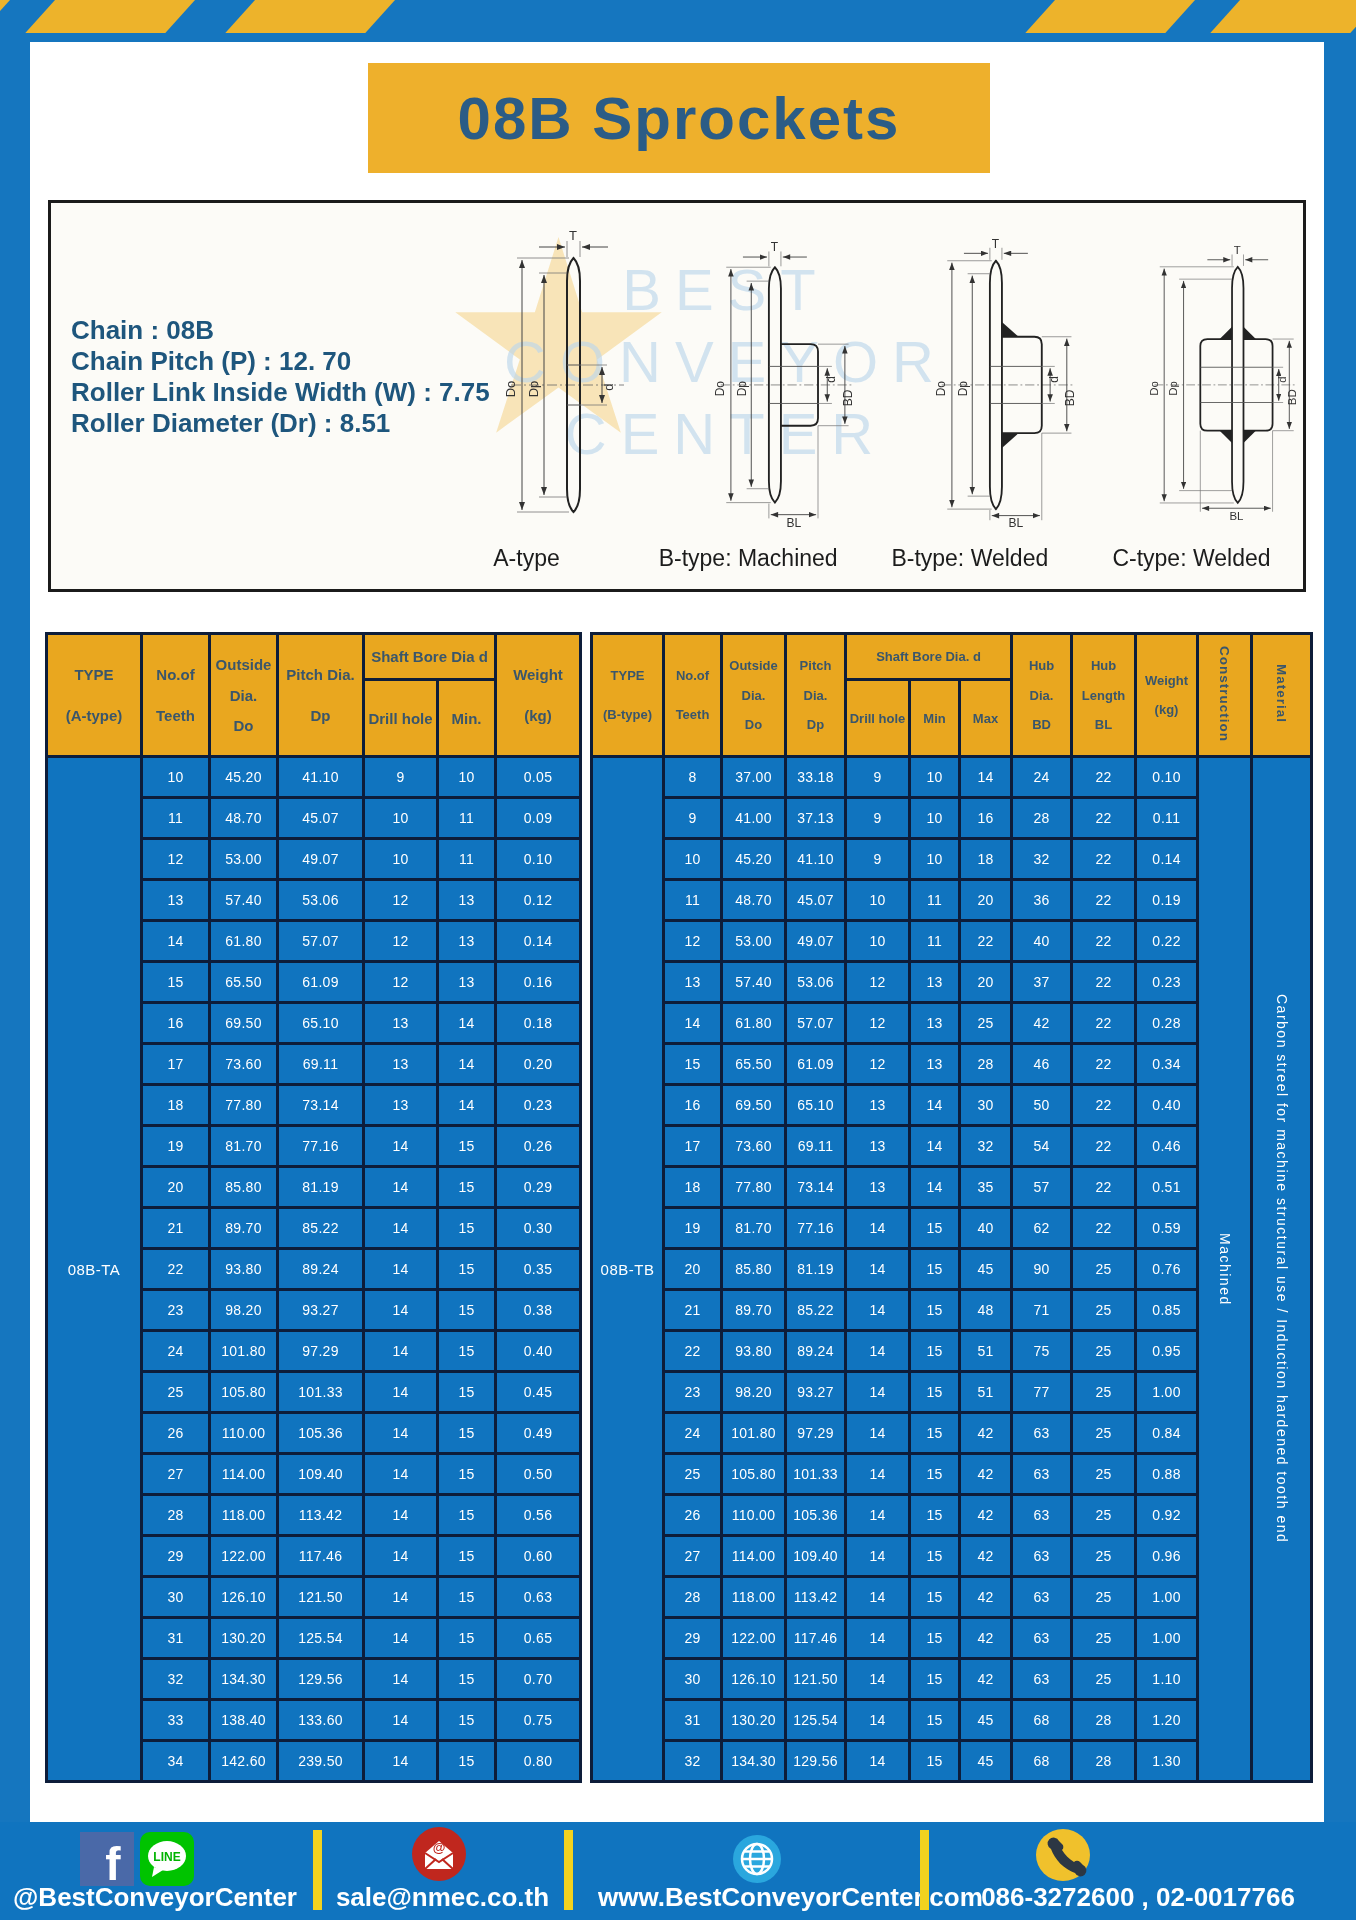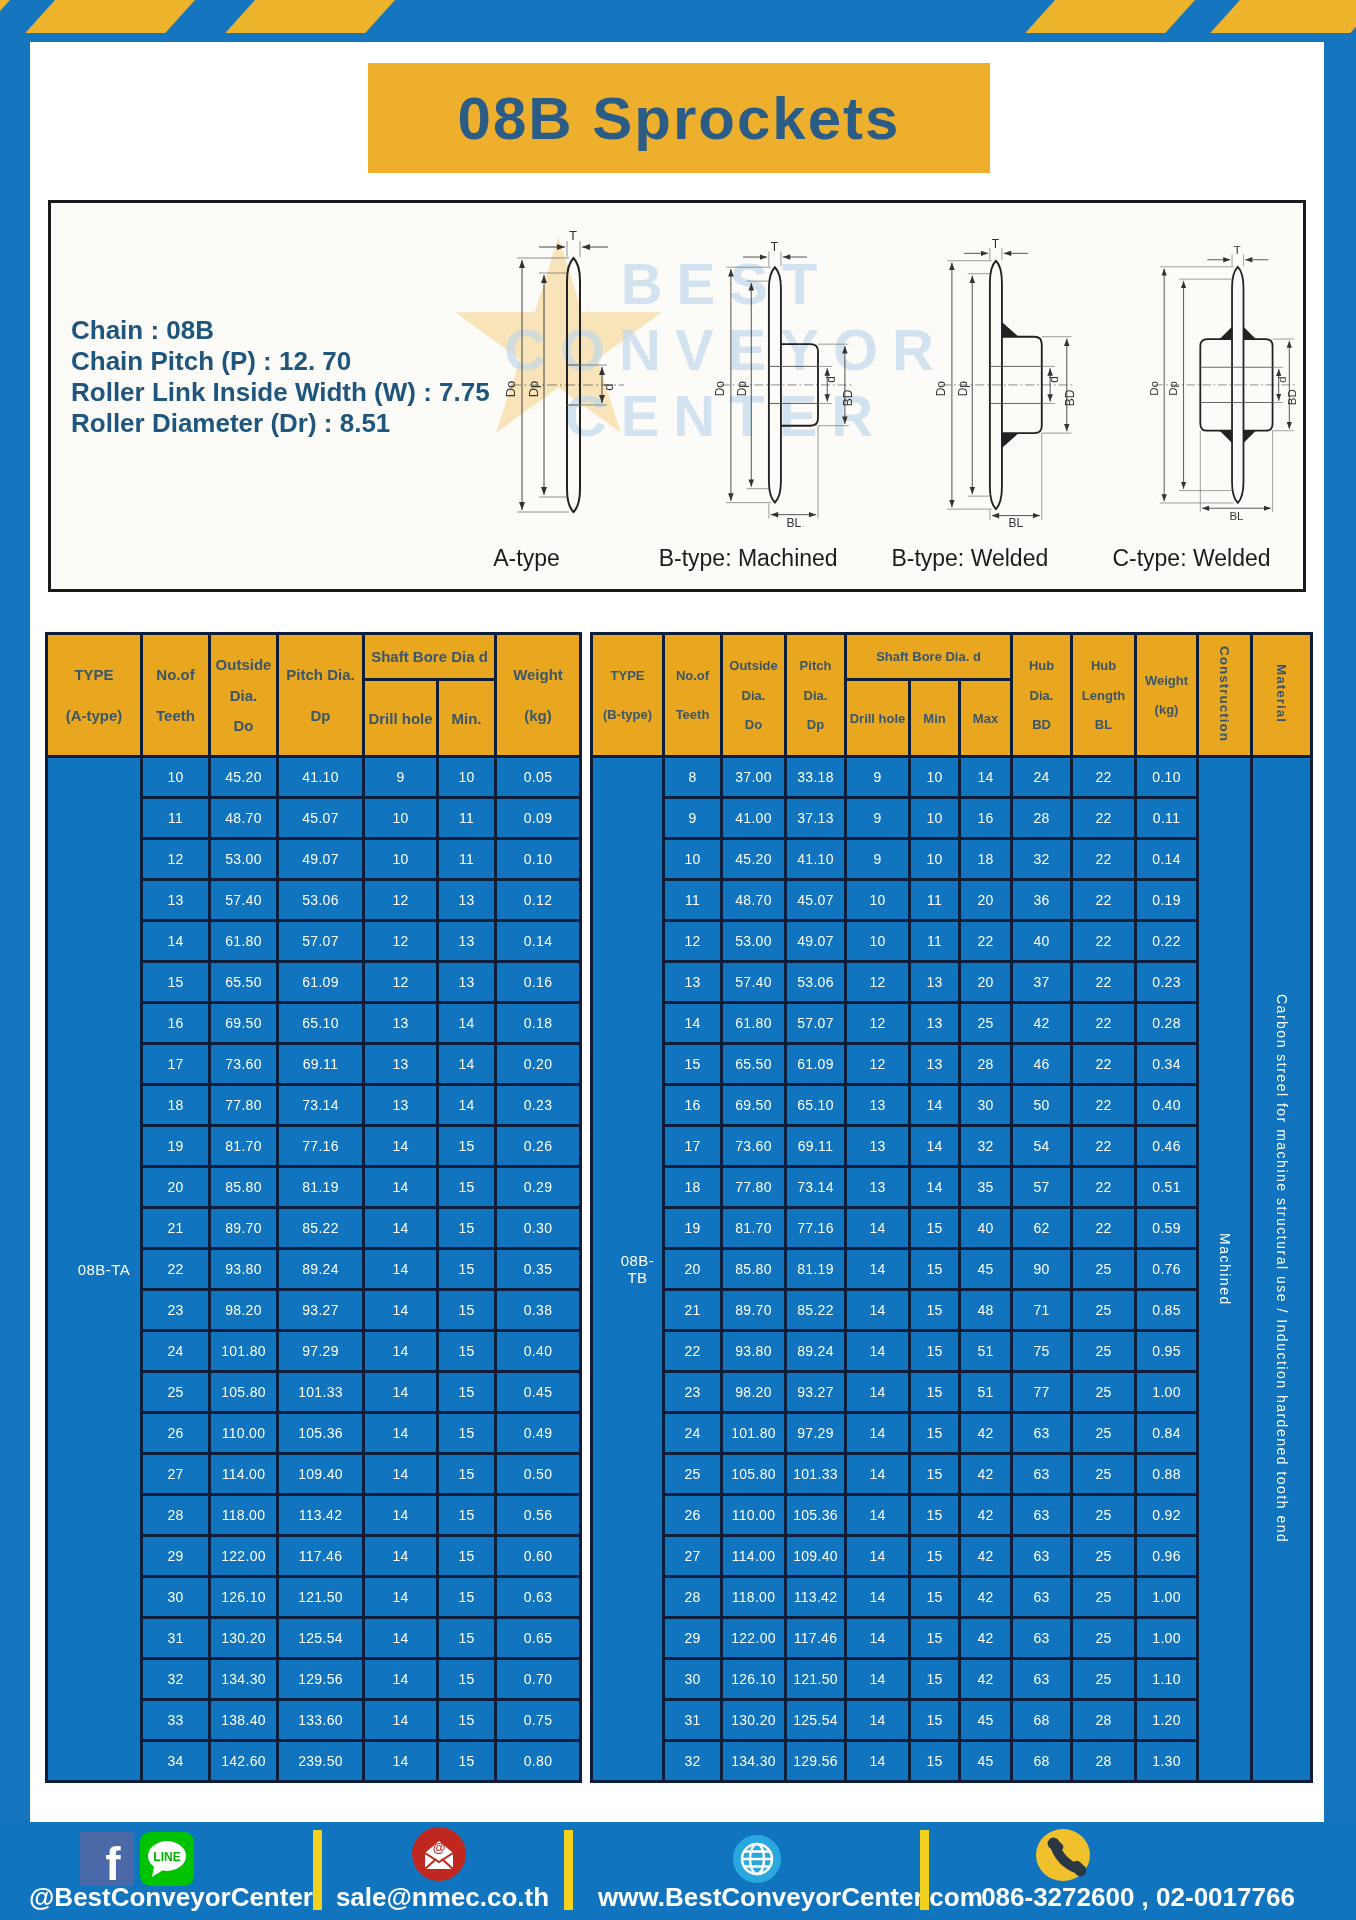--- a/index.html
+++ b/index.html
@@ -16,21 +16,21 @@
             display:flex;align-items:center;justify-content:center;z-index:3;}
   .titlebox .title{font-size:60px;font-weight:bold;color:#2b5c86;letter-spacing:2px;}
   
   .dpanel{position:absolute;left:48px;top:200px;width:1258px;height:392px;background:#fcfbf7;
           border:3px solid #1b1b1b;box-sizing:border-box;z-index:2;}
   .specs{position:absolute;left:20px;top:112px;z-index:3;}
   .spec-line{font-size:26px;font-weight:bold;color:#1e567d;line-height:31px;white-space:nowrap;}
   .wm-star{position:absolute;left:400px;top:34px;width:215px;height:215px;background:#f6dfa8;opacity:.8;z-index:0;
     clip-path:polygon(50% 0%,61% 35%,98% 35%,68% 57%,79% 91%,50% 70%,21% 91%,32% 57%,2% 35%,39% 35%);}
   .wm{position:absolute;left:330px;top:48px;width:690px;text-align:center;z-index:1;opacity:.65;}
-  .wm div{font-size:58px;font-weight:bold;color:#bdd7ec;letter-spacing:14px;line-height:66px;}
+  .wm div{font-size:58px;font-weight:normal;color:#bdd7ec;letter-spacing:14px;line-height:66px;margin-top:6px;}
   .dgs{position:absolute;left:368px;top:26px;width:880px;display:flex;justify-content:space-between;z-index:2;}
   .dg{width:215px;}
   .dg svg{display:block;width:215px;height:310px;}
   .dg-label{font-size:23px;color:#1c1c1c;text-align:center;margin-top:6px;}
   .out{fill:none;stroke:#222;stroke-width:2;}
   .thin{stroke:#555;stroke-width:1;fill:none;}
   .ext{stroke:#777;stroke-width:.8;}
   .diml{stroke:#444;stroke-width:1;}
   .cl{stroke:#666;stroke-width:.8;stroke-dasharray:10 3 2 3;}
   .wf{fill:#222;}
@@ -43,21 +43,21 @@
   th,td{border:3px solid #0d1d3a;text-align:center;vertical-align:middle;padding:0;}
   thead th{background:#e9a71f;color:#3a566b;font-weight:bold;}
   #table-a thead th{font-size:15px;}
   #table-b thead th{font-size:13px;}
   thead tr.h1{height:46px;}
   thead tr.h2{height:77px;}
   tbody tr{height:41px;}
   tbody td{background:#1074bf;color:#fff;font-size:14px;letter-spacing:.3px;}
   .hsplit{display:flex;flex-direction:column;justify-content:space-evenly;min-height:104px;align-items:center;}
   .hsplit2{display:flex;flex-direction:column;justify-content:space-evenly;min-height:70px;align-items:center;}
-  .type-cell{font-size:15px;letter-spacing:.5px;padding-left:20px;}
+  .type-cell{font-size:15px;letter-spacing:.5px;}
   .vhead{writing-mode:vertical-rl;margin:0 auto;font-size:13.5px;letter-spacing:1px;}
   .vcell{writing-mode:vertical-rl;font-size:14px;letter-spacing:1.5px;}
   td.vcell{background:#1074bf;color:#fff;}
   
   .footer{position:absolute;left:0;top:1822px;width:1356px;height:98px;background:#1074bf;z-index:3;}
   .ftext{position:absolute;top:60px;color:#fff;font-weight:bold;font-size:26px;text-align:center;white-space:nowrap;}
   .fdiv{position:absolute;top:8px;width:9px;height:80px;background:#f2d21f;}
   .ficon{position:absolute;}
 </style>
 </head>
@@ -873,21 +873,21 @@
     <svg class="ficon" style="left:80px;top:10px" width="54" height="54" viewBox="0 0 54 54">
       <rect width="54" height="54" fill="#4a69a8"></rect>
       <text x="33" y="48" font-size="46" font-weight="bold" fill="#fff" text-anchor="middle">f</text>
     </svg>
     <svg class="ficon" style="left:140px;top:10px" width="54" height="54" viewBox="0 0 54 54">
       <rect width="54" height="54" rx="10" fill="#00c300"></rect>
       <ellipse cx="27" cy="24" rx="19" ry="15" fill="#fff"></ellipse>
       <path d="M14 35 L12 45 L23 38 Z" fill="#fff"></path>
       <text x="27" y="29" font-size="12" font-weight="bold" fill="#00b300" text-anchor="middle">LINE</text>
     </svg>
-    <div class="ftext" style="left:16px;width:310px">@BestConveyorCenter</div>
+    <div class="ftext" style="left:0;width:310px">@BestConveyorCenter</div>
 
     <div class="fdiv" style="left:313px"></div>
 
     <svg class="ficon" style="left:410px;top:3px" width="58" height="58" viewBox="0 0 58 58">
       <circle cx="29" cy="29" r="27" fill="#c0271e"></circle>
       <path d="M15 28 L29 16 L43 28 L43 44 L15 44 Z" fill="#fff"></path>
       <path d="M15 28 L29 37 L43 28" fill="none" stroke="#c0271e" stroke-width="2"></path>
       <path d="M15 44 L26 34 M43 44 L32 34" stroke="#c0271e" stroke-width="2"></path>
       <text x="29" y="27" font-size="13" font-weight="bold" fill="#c0271e" text-anchor="middle">@</text>
     </svg>

